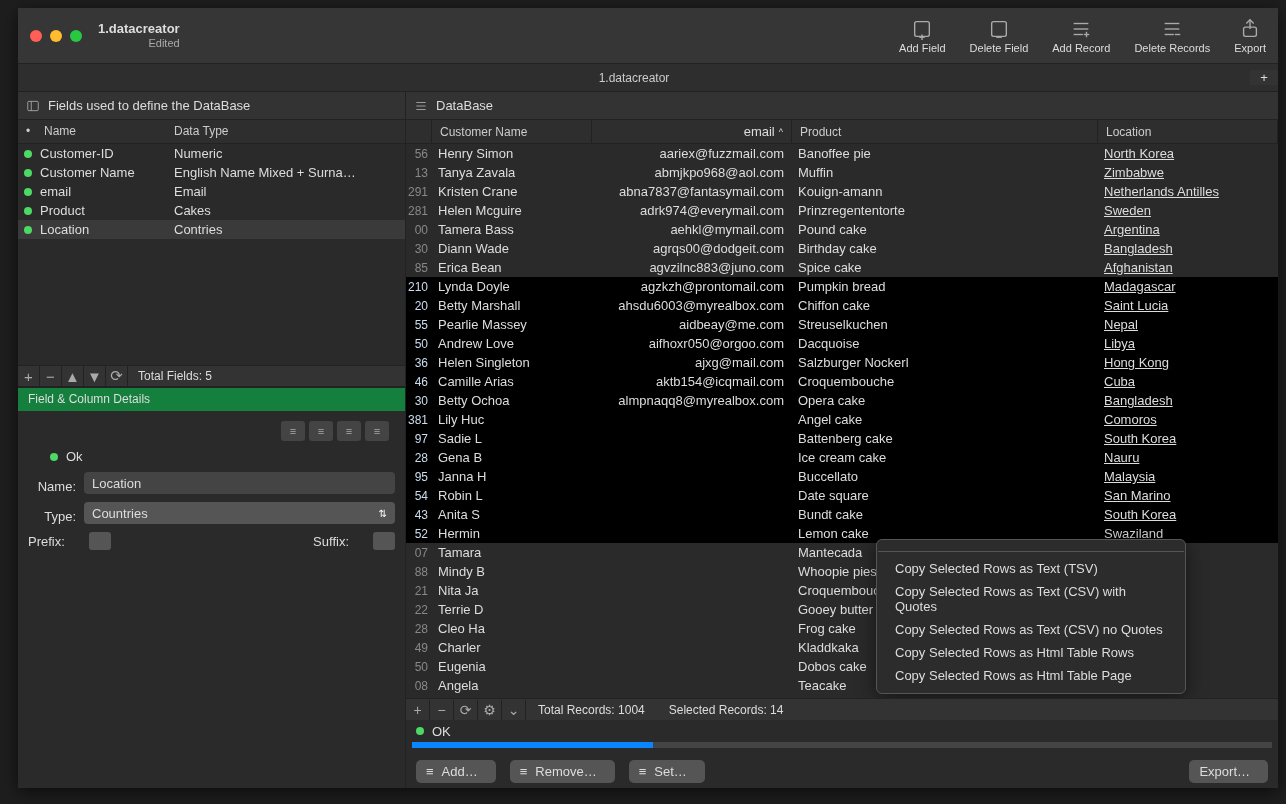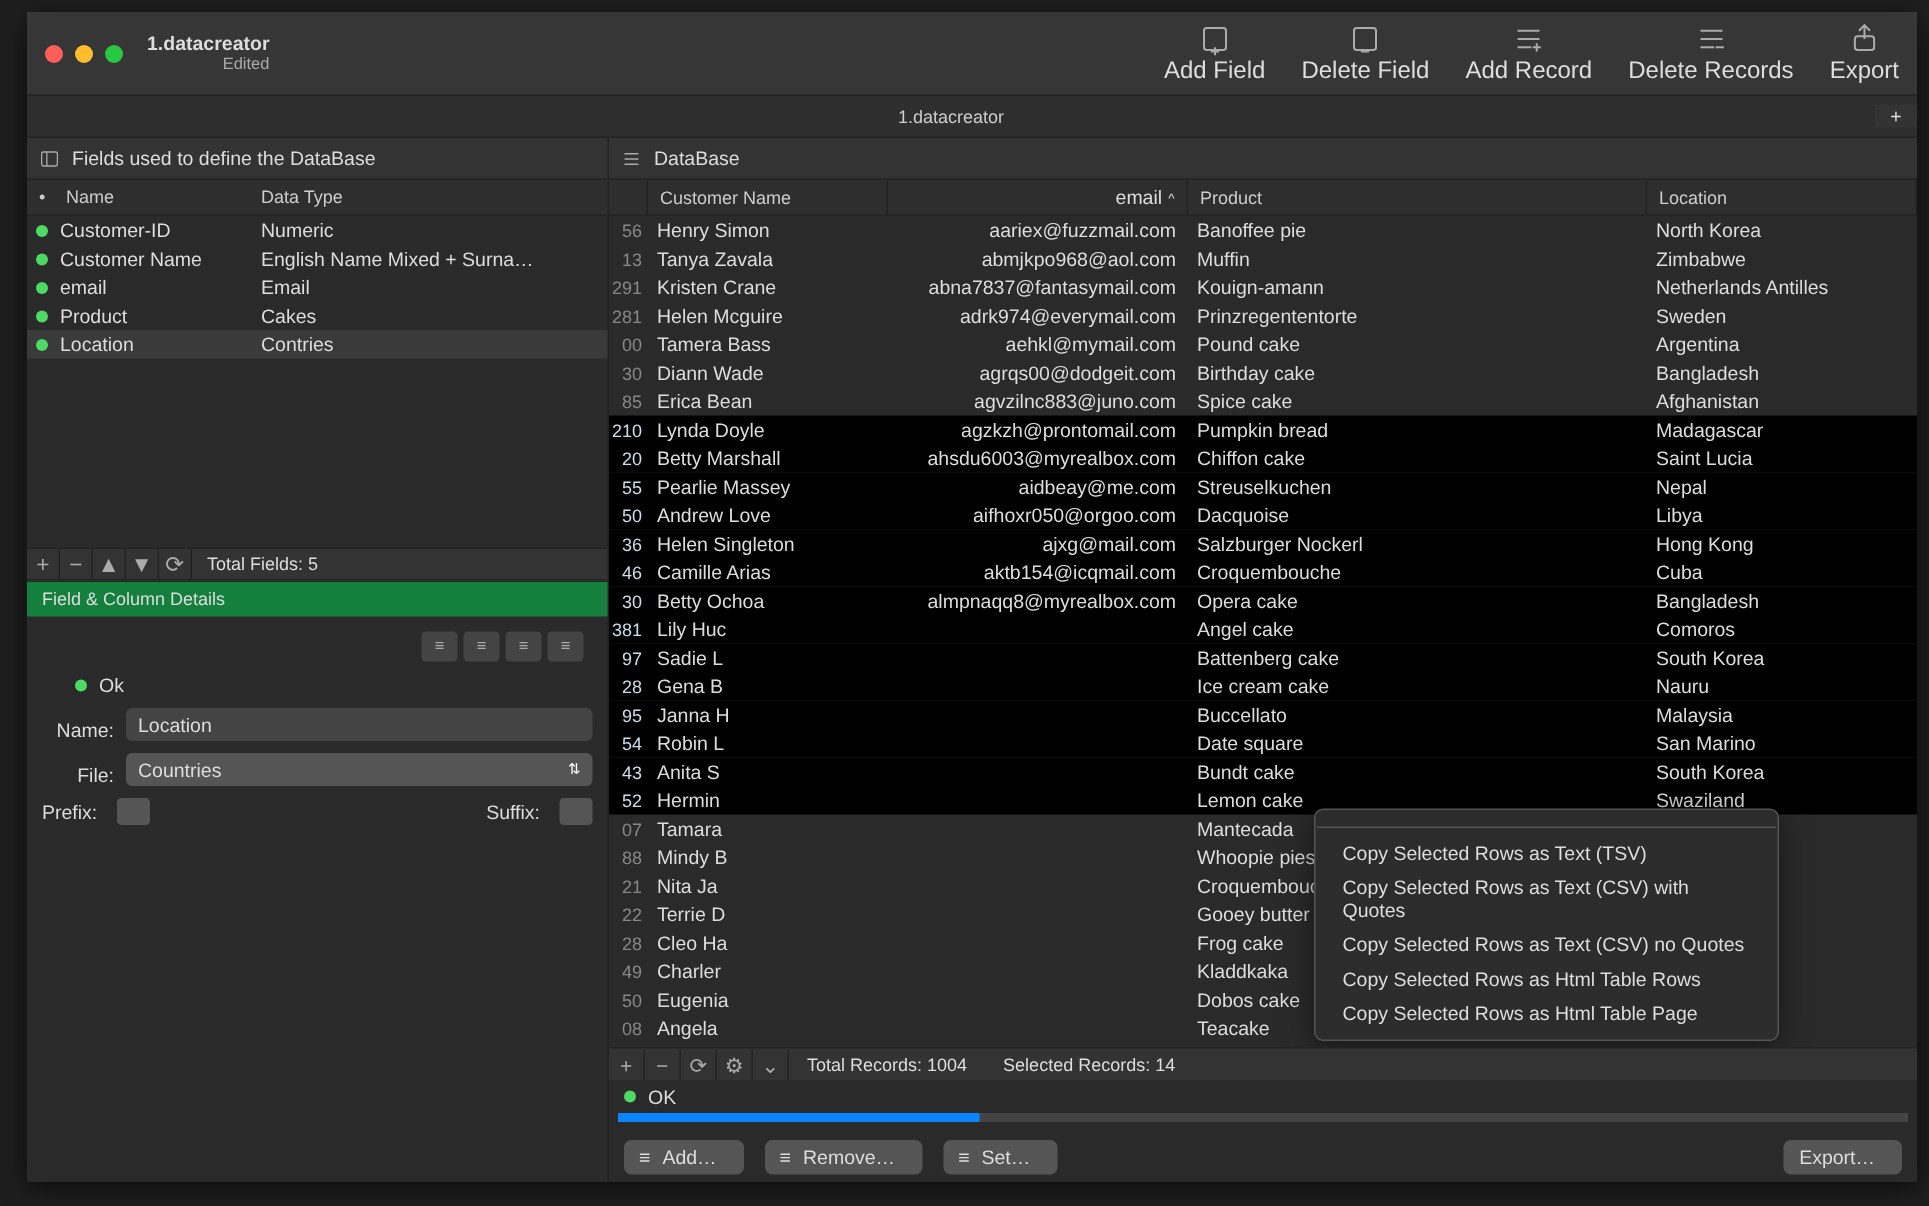--- a/index.html
+++ b/index.html
@@ -10,21 +10,21 @@
 .dot { width: 12px; height: 12px; border-radius: 50%; }
 .dot.red { background: #ff5f57; }
 .dot.yellow { background: #febc2e; }
 .dot.green { background: #28c840; }
 .titleblock { display: flex; flex-direction: column; line-height: 1.2; }
 .titleblock .t1 { font-weight: 600; }
 .titleblock .t2 { font-size: 11px; color: #aaa; text-align: right; }
 .toolbar-right { margin-left: auto; display: flex; gap: 24px; align-items: center; }
 .tbtn { display: flex; flex-direction: column; align-items: center; gap: 2px; cursor: pointer; color: #aaa; }
 .tbtn svg { width: 22px; height: 22px; }
-.tbtn .lbl { font-size: 16px; }
+.tbtn .lbl { font-size: 11px; }
 .tabrow { height: 28px; background: #2e2e2e; display: flex; align-items: center; border-bottom: 1px solid #222; }
 .tab { flex: 1; text-align: center; font-size: 12px; color: #ccc; }
 .plus-tab { width: 28px; text-align: center; background: #333; }
 .content { flex: 1; display: flex; overflow: hidden; }
 .leftpanel { width: 388px; display: flex; flex-direction: column; border-right: 1px solid #222; }
 .section-hdr { height: 28px; background: #333; display: flex; align-items: center; padding: 0 8px; gap: 8px; font-size: 12px; color: #ccc; border-bottom: 1px solid #222; }
 .fields-hdr { height: 24px; display: flex; background: #2e2e2e; border-bottom: 1px solid #222; }
 .fields-hdr .col { padding: 4px 8px; font-size: 12px; color: #ccc; }
 .fields-list { }
 .field-row { height: 19px; display: flex; align-items: center; padding: 0 6px; gap: 8px; }
@@ -38,32 +38,32 @@
 .details-hdr { height: 24px; background: #15803d; padding: 4px 10px; font-size: 12px; border-top: 1px solid #222;}
 .details-body { padding: 10px; display: flex; flex-direction: column; gap: 8px; }
 .details-status { display: flex; align-items: center; gap: 8px; padding-left: 22px;}
 .align-row { display:flex; justify-content:flex-end; gap:4px; padding-right:6px;}
 .align-btn { width:24px;height:20px;background:#444;border-radius:3px;display:flex;align-items:center;justify-content:center;color:#aaa;font-size:11px;}
 .form-row { display: flex; align-items: flex-end; gap: 8px; }
 .form-row .lbl { width: 48px; text-align: right; }
 .form-input { flex: 1; background: #444; border: none; border-radius: 4px; padding: 4px 8px; color: #ddd; height: 22px; }
 .form-select { flex: 1; background: #555; border: none; border-radius: 4px; padding: 3px 8px; color: #ddd; height: 22px; display:flex; align-items:center; justify-content:space-between;}
 .form-select .chev { color:#fff; font-size:10px;}
-.pfx-row { display:flex; gap:13px; align-items:center;}
+.pfx-row { display:flex; gap:24px; align-items:center;}
 .pfx-row .box { width:22px;height:18px;background:#555;border-radius:3px;}
 .rightpanel { flex: 1; display: flex; flex-direction: column; overflow: hidden; }
 .db-hdr { height: 24px; display: flex; background: #2e2e2e; border-bottom: 1px solid #222; }
 .db-hdr .col { padding: 4px 8px; font-size: 12px; color: #ccc; border-right: 1px solid #222; display:flex; align-items:center; gap:4px;}
 .db-body { flex: 1; overflow: hidden; position: relative; }
 .db-row { height: 19px; display: flex; align-items: center; font-size: 13px; }
 .db-row .c0 { width: 26px; text-align: right; padding-right: 4px; color: #888; font-size: 12px; }
 .db-row .c1 { width: 160px; padding-left: 6px; overflow:hidden; white-space:nowrap; }
 .db-row .c2 { width: 200px; text-align: right; padding-right: 8px; overflow:hidden; white-space:nowrap;}
 .db-row .c3 { width: 306px; padding-left: 6px; overflow:hidden; white-space:nowrap;}
-.db-row .c4 { flex: 1; padding-left: 6px; overflow:hidden; white-space:nowrap;}
+.db-row .c4 { flex: 1; padding-left: 6px; overflow:hidden; white-space:nowrap;text-decoration:underline;}
 .db-row.sel { background: #000000; }
 .db-row.sel .c0 { color: #cde; }
 .ctx-menu { position: absolute; left: 470px; top: 395px; width: 310px; background: #2c2c2c; border: 1px solid #555; border-radius: 6px; padding: 6px 0; box-shadow: 0 4px 20px rgba(0,0,0,.5); z-index: 10;}
 .ctx-menu .mi { padding: 4px 18px; font-size: 13px; cursor: pointer; }
 .ctx-menu .sep { height: 1px; background: #555; margin: 5px 1px; }
 .right-toolbar { height: 22px; display: flex; align-items: center; background: #333; border-top: 1px solid #222; }
 .right-toolbar .tb { width: 24px; height: 20px; display:flex;align-items:center;justify-content:center;border-right:1px solid #222;cursor:pointer;color:#aaa;font-size:14px;}
 .right-toolbar .txt { padding: 0 12px; font-size: 12px; }
 .status-row { height: 22px; display:flex;align-items:center;padding:0 10px;gap:8px;}
 .progress { height: 6px; background:#444; margin:0 6px 6px 6px; }
@@ -201,21 +201,21 @@
         </div>
         <div class="details-status">
           <span class="green-dot"></span>
           <span>Ok</span>
         </div>
         <div class="form-row">
           <span class="lbl">Name:</span>
           <input class="form-input" value="Location" style="">
         </div>
         <div class="form-row">
-          <span class="lbl">File:</span>
+          <span class="lbl">Type:</span>
           <div class="form-select">
             <span>Countries</span>
             <span class="chev">⇅</span>
           </div>
         </div>
         <div class="pfx-row">
           <span>Prefix:</span>
           <div class="box"></div>
           <span style="margin-left:auto">Suffix:</span>
           <div class="box"></div>

